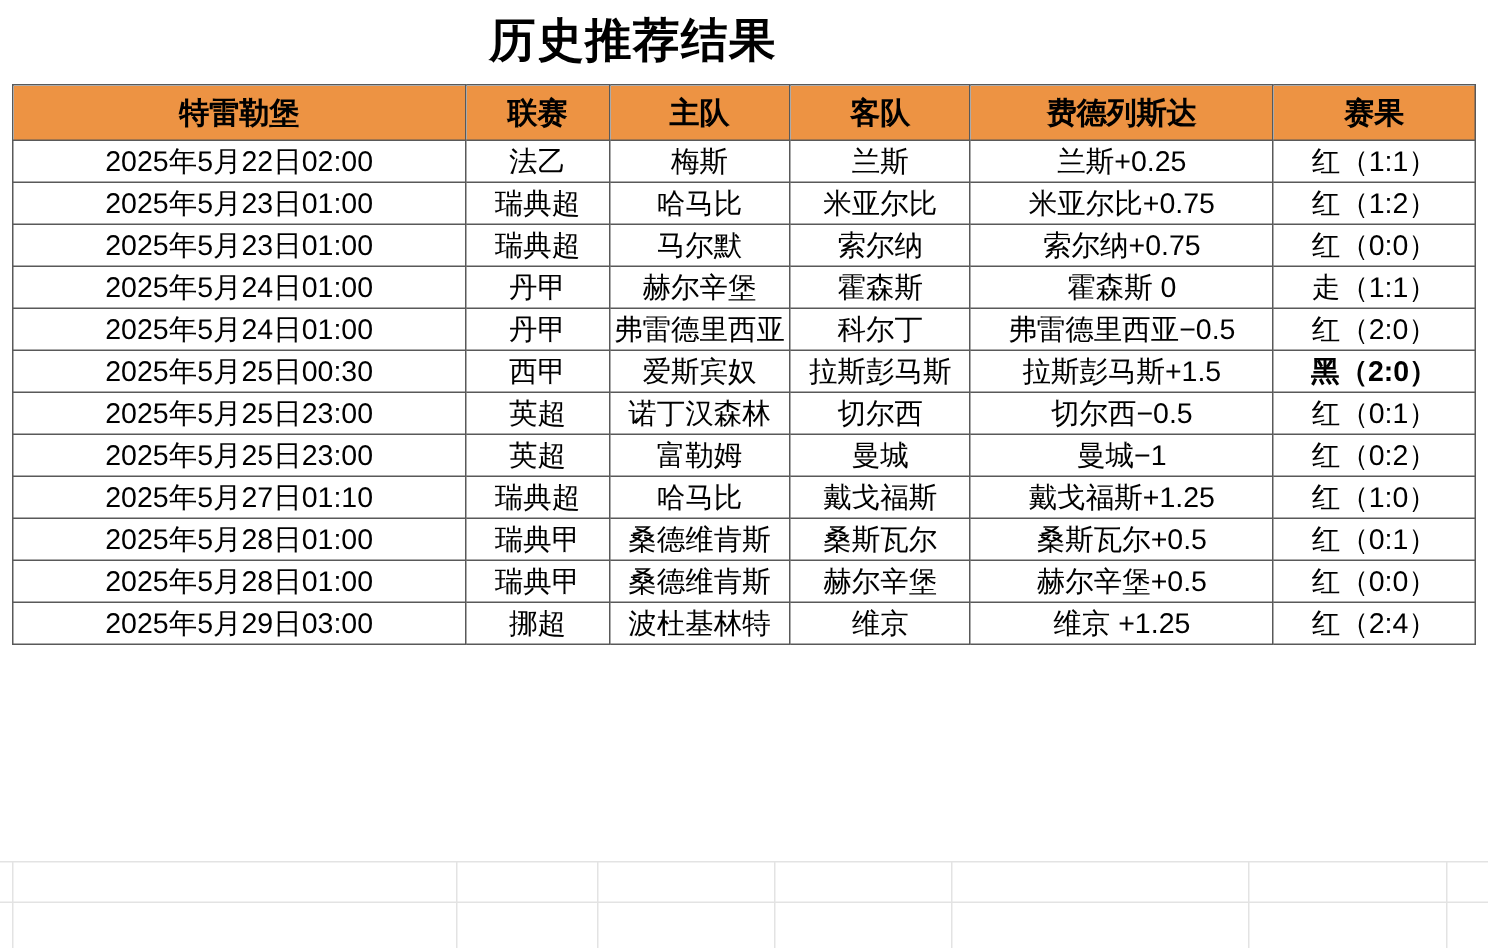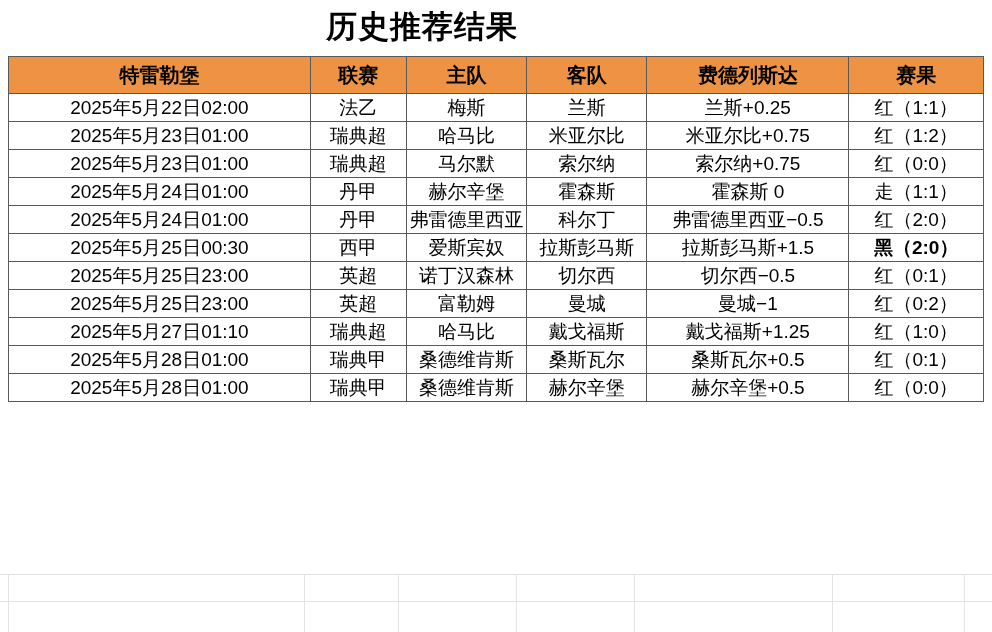--- a/index.html
+++ b/index.html
@@ -198,20 +198,28 @@
           <td class="result res-red">红（0:1）</td>
         </tr>
         <tr>
           <td>2025年5月28日01:00</td>
           <td>瑞典甲</td>
           <td>桑德维肯斯</td>
           <td>赫尔辛堡</td>
           <td>赫尔辛堡+0.5</td>
           <td class="result res-red">红（0:0）</td>
         </tr>
+        <tr>
+          <td>2025年5月29日03:00</td>
+          <td>挪超</td>
+          <td>波杜基林特</td>
+          <td>维京</td>
+          <td>维京 +1.25</td>
+          <td class="result res-red">红（2:4）</td>
+        </tr>
       </tbody>
     </table>
   </div>
 
   <div class="grid-faint">
     <div class="hline" style="top:0px;"></div>
     <div class="hline" style="top:27px;"></div>
     <div class="vline" style="left:8px;"></div>
     <div class="vline" style="left:304px;"></div>
     <div class="vline" style="left:398px;"></div>

